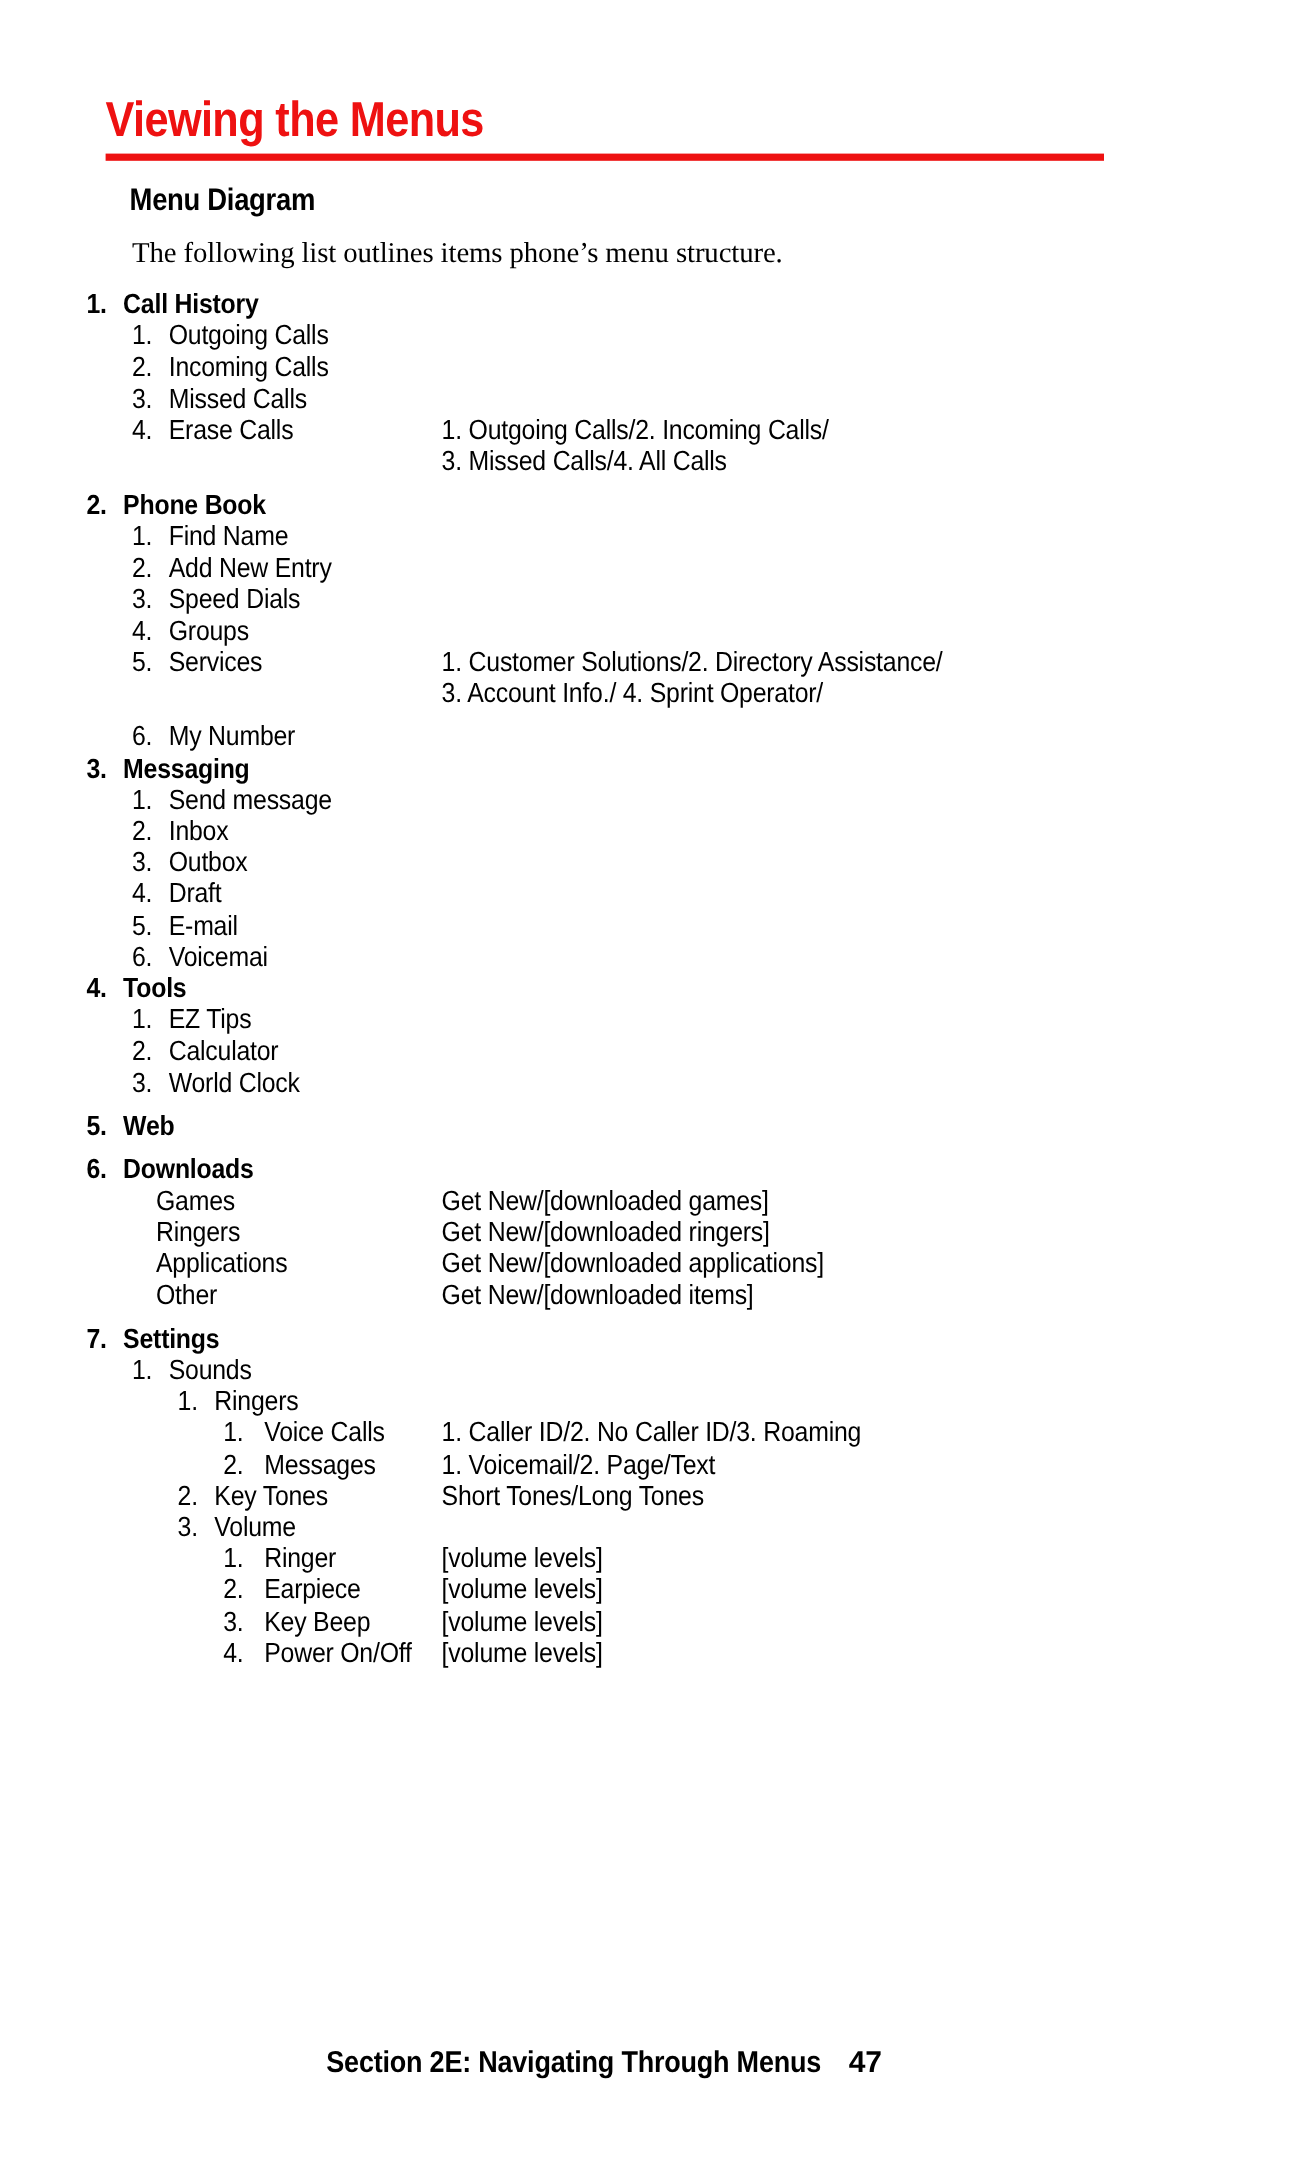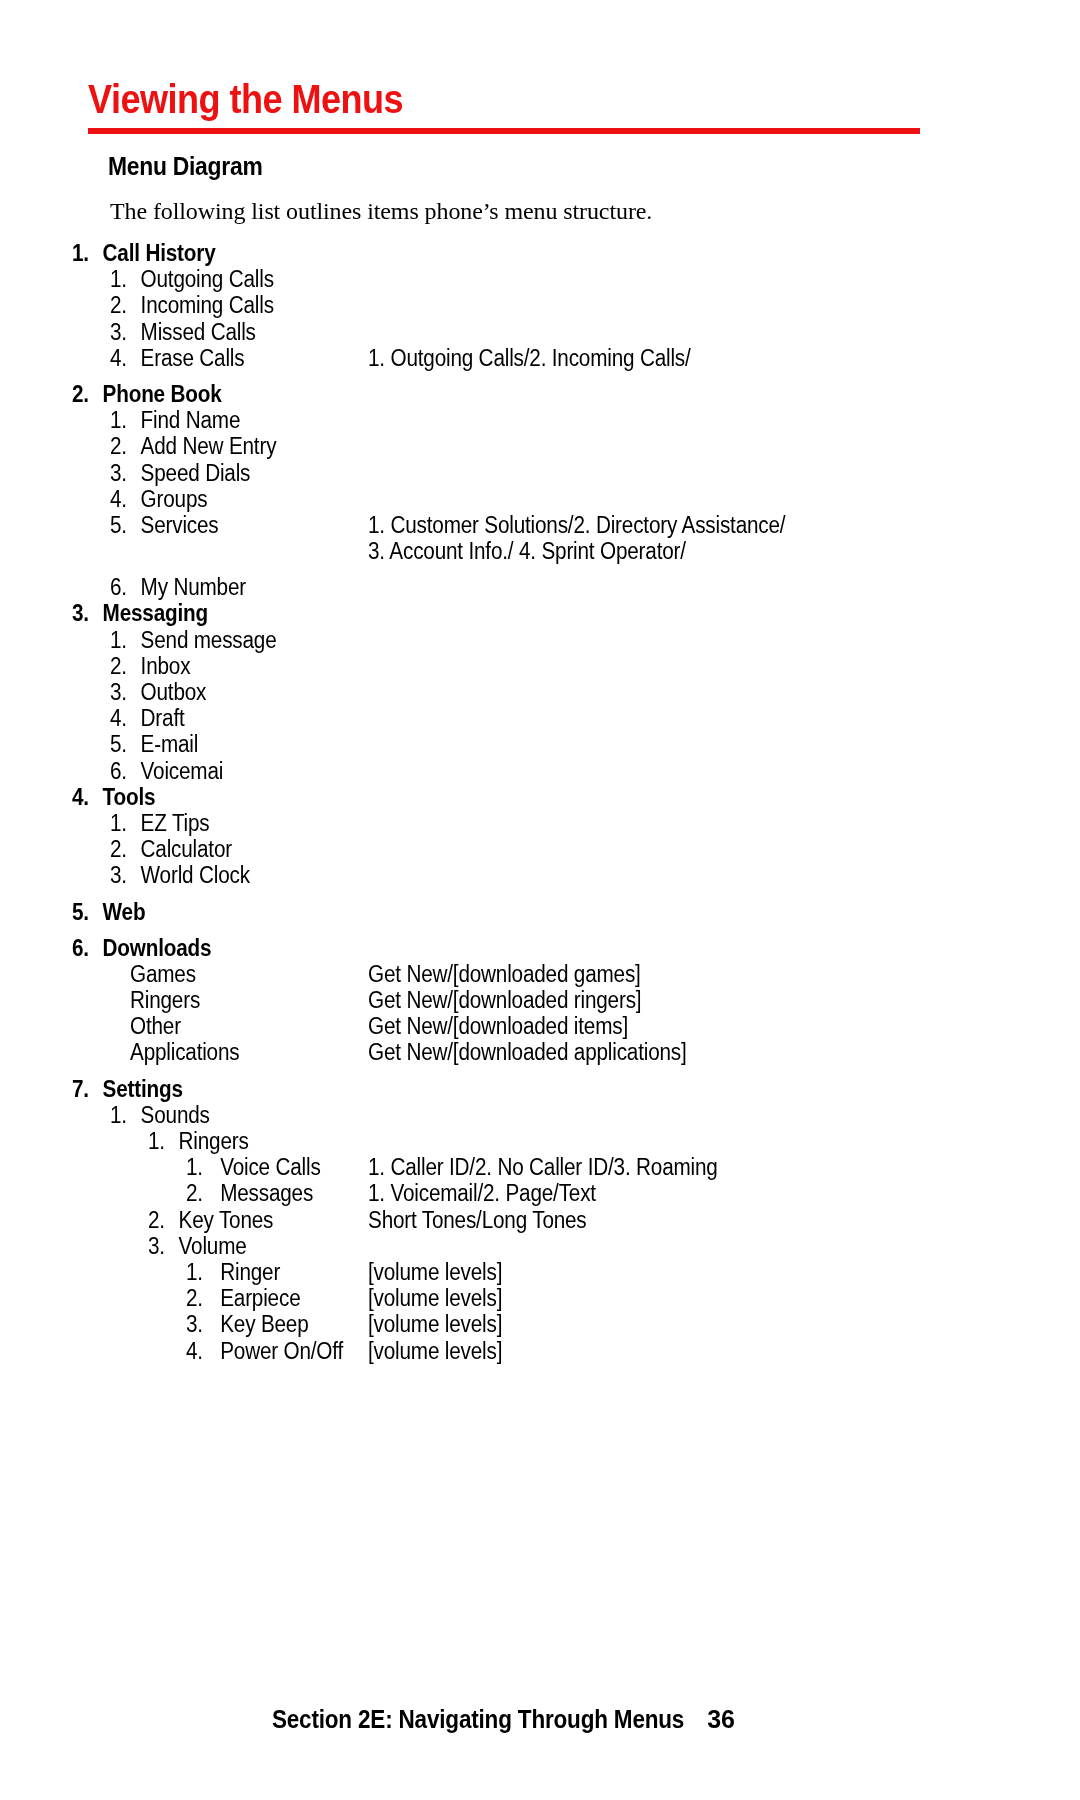--- a/index.html
+++ b/index.html
@@ -186,20 +186,23 @@
           <span class="label">Missed Calls</span>
         </div>
       </div>
       <div class="row">
         <div class="left-col lvl2">
           <span class="num">4.</span>
           <span class="label">Erase Calls</span>
         </div>
         <div class="right-col">1. Outgoing Calls/2. Incoming Calls/</div>
       </div>
+      <div class="row">
+        <div class="right-col">3. Missed Calls/4. All Calls</div>
+      </div>
       <div class="row gap-before">
         <div class="left-col lvl1">
           <span class="num">2.</span>
           <span class="label">Phone Book</span>
         </div>
       </div>
       <div class="row">
         <div class="left-col lvl2">
           <span class="num">1.</span>
           <span class="label">Find Name</span>
@@ -327,30 +330,30 @@
       <div class="row">
         <div class="left-col lvl2n">
           <span class="num"></span>
           <span class="label">Ringers</span>
         </div>
         <div class="right-col">Get New/[downloaded ringers]</div>
       </div>
       <div class="row">
         <div class="left-col lvl2n">
           <span class="num"></span>
-          <span class="label">Other</span>
-        </div>
-        <div class="right-col">Get New/[downloaded items]</div>
+          <span class="label">Applications</span>
+        </div>
+        <div class="right-col">Get New/[downloaded applications]</div>
       </div>
       <div class="row">
         <div class="left-col lvl2n">
           <span class="num"></span>
-          <span class="label">Applications</span>
-        </div>
-        <div class="right-col">Get New/[downloaded applications]</div>
+          <span class="label">Other</span>
+        </div>
+        <div class="right-col">Get New/[downloaded items]</div>
       </div>
       <div class="row gap-before">
         <div class="left-col lvl1">
           <span class="num">7.</span>
           <span class="label">Settings</span>
         </div>
       </div>
       <div class="row">
         <div class="left-col lvl2">
           <span class="num">1.</span>
@@ -415,16 +418,16 @@
         <div class="left-col lvl4">
           <span class="num">4.</span>
           <span class="label">Power On/Off</span>
         </div>
         <div class="right-col">[volume levels]</div>
       </div>
     </div>
 
   <div class="footer">
     <div class="footer-left">Section 2E: Navigating Through Menus</div>
-    <div class="footer-right">36</div>
+    <div class="footer-right">47</div>
   </div>
 
 </div>
 
 </body></html>

